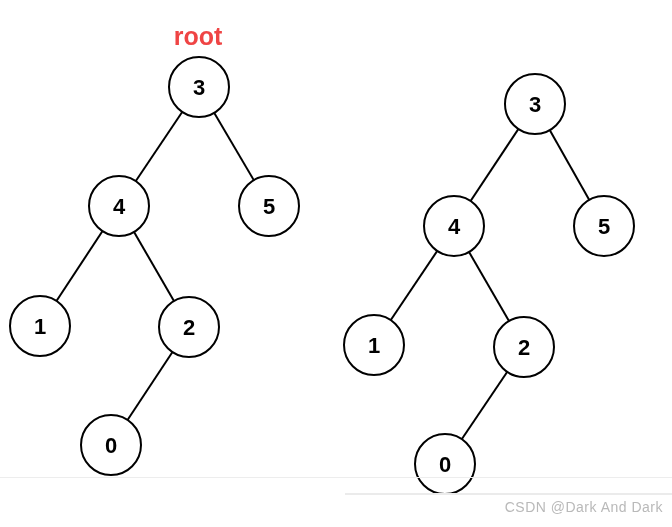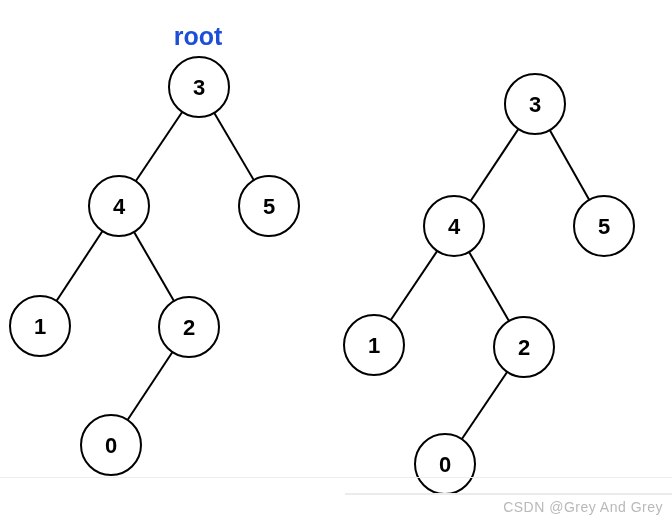--- a/index.html
+++ b/index.html
@@ -23,21 +23,21 @@
   svg.tree-canvas text {
     font-family: "Liberation Sans", sans-serif;
     font-weight: bold;
     font-size: 22px;
   }
   .tree-title {
     position: absolute;
     transform: translateX(-50%);
     font-weight: bold;
     font-size: 25px;
-    color: #1d4ed8;
+    color: #ef4444;
     white-space: nowrap;
     line-height: 1;
   }
   .title-root    { left: 198px; top: 24px; }
   .title-subroot { left: 519px; top: 32px; }
   .faint-rule {
     position: absolute;
     background: #ededed;
   }
   .rule-a { left: 0px;   top: 477px; width: 672px; height: 1px; }
@@ -97,14 +97,14 @@
         <text x="445" y="464" text-anchor="middle" dominant-baseline="central" fill="#000000" font-size="22">0</text>
       </g>
     </svg>
 
   <div class="tree-title title-root">root</div>
 
 
   <div class="faint-rule rule-a"></div>
   <div class="faint-rule rule-b"></div>
 
-  <div class="watermark">CSDN @Grey And Grey</div>
+  <div class="watermark">CSDN @Dark And Dark</div>
 </div>
 
 </body></html>

